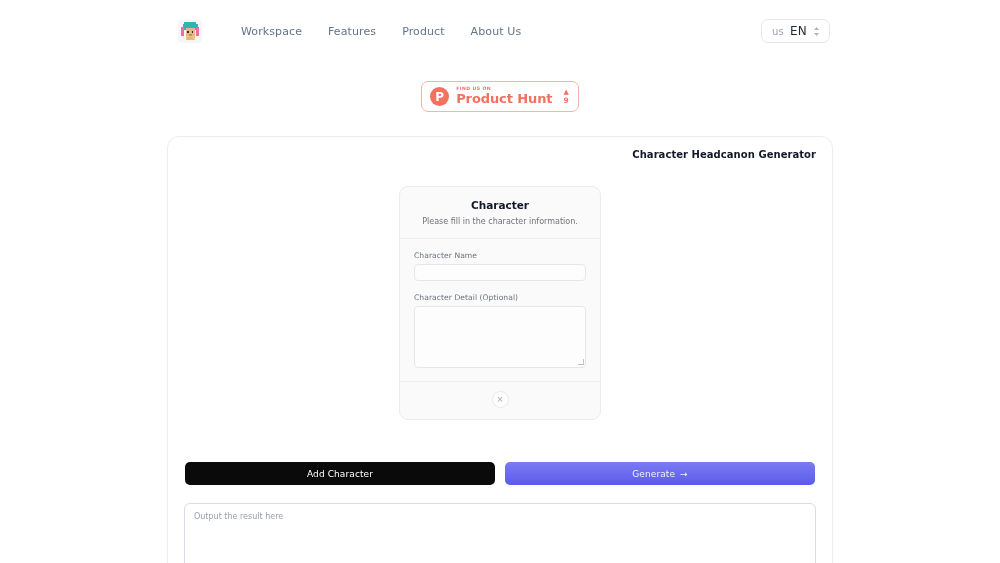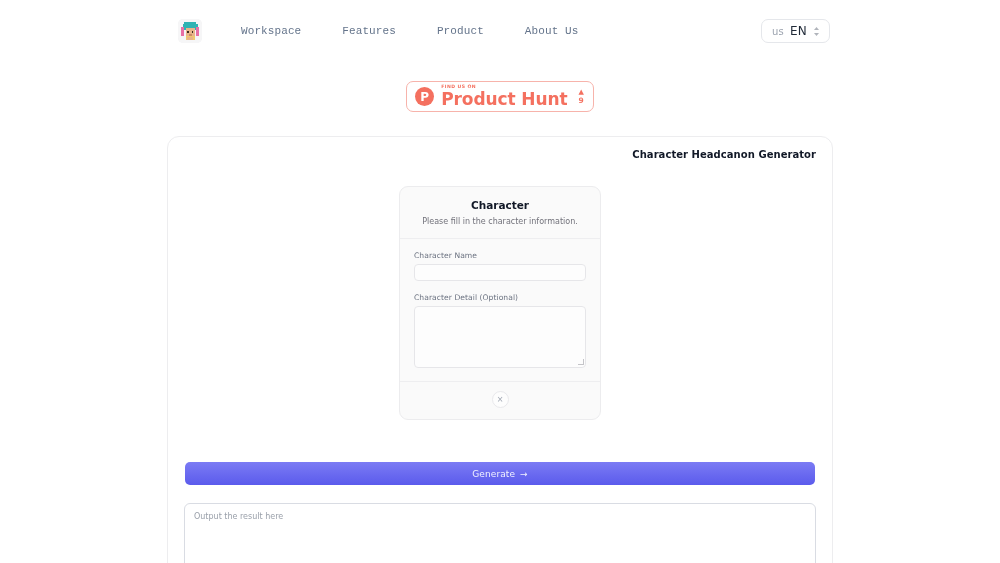--- a/index.html
+++ b/index.html
@@ -31,23 +31,22 @@
     border-radius: 5px;
     overflow: hidden;
     flex: 0 0 auto;
     background: #f4f4f5;
     display: block;
   }
 
   .nav-links {
     display: flex;
     align-items: center;
-    gap: 41px;
+    gap: 26px;
     margin-left: 39px;
-    font-family: Liberation Mono, monospace;
   }
 
   .nav-link {
     font-size: 11px;
     color: #64748b;
     text-decoration: none;
     letter-spacing: 0.1px;
     white-space: nowrap;
   }
 
@@ -118,21 +117,21 @@
   .ph-text { display: flex; flex-direction: column; justify-content: center; }
   .ph-kicker {
     font-size: 4.6px;
     font-weight: bold;
     letter-spacing: 0.45px;
     color: #f4705f;
     text-transform: uppercase;
     line-height: 1.3;
   }
   .ph-name {
-    font-size: 17px;
+    font-size: 13px;
     font-weight: bold;
     color: #f4705f;
     letter-spacing: -0.1px;
     line-height: 1.15;
   }
   .ph-votes {
     display: flex;
     flex-direction: column;
     align-items: center;
     justify-content: center;
@@ -407,20 +406,21 @@
         </div>
       </div>
 
       <div class="char-card-footer">
         <button class="remove-btn">×</button>
       </div>
     </div>
   </div>
 
   <div class="actions">
+    <button class="btn btn-dark">Add Character</button>
     <button class="btn btn-primary">
       <span>Generate</span>
       <span>→</span>
     </button>
   </div>
 
   <textarea class="output-box" placeholder="Output the result here" style=""></textarea>
 </div>
 
 </body></html>

